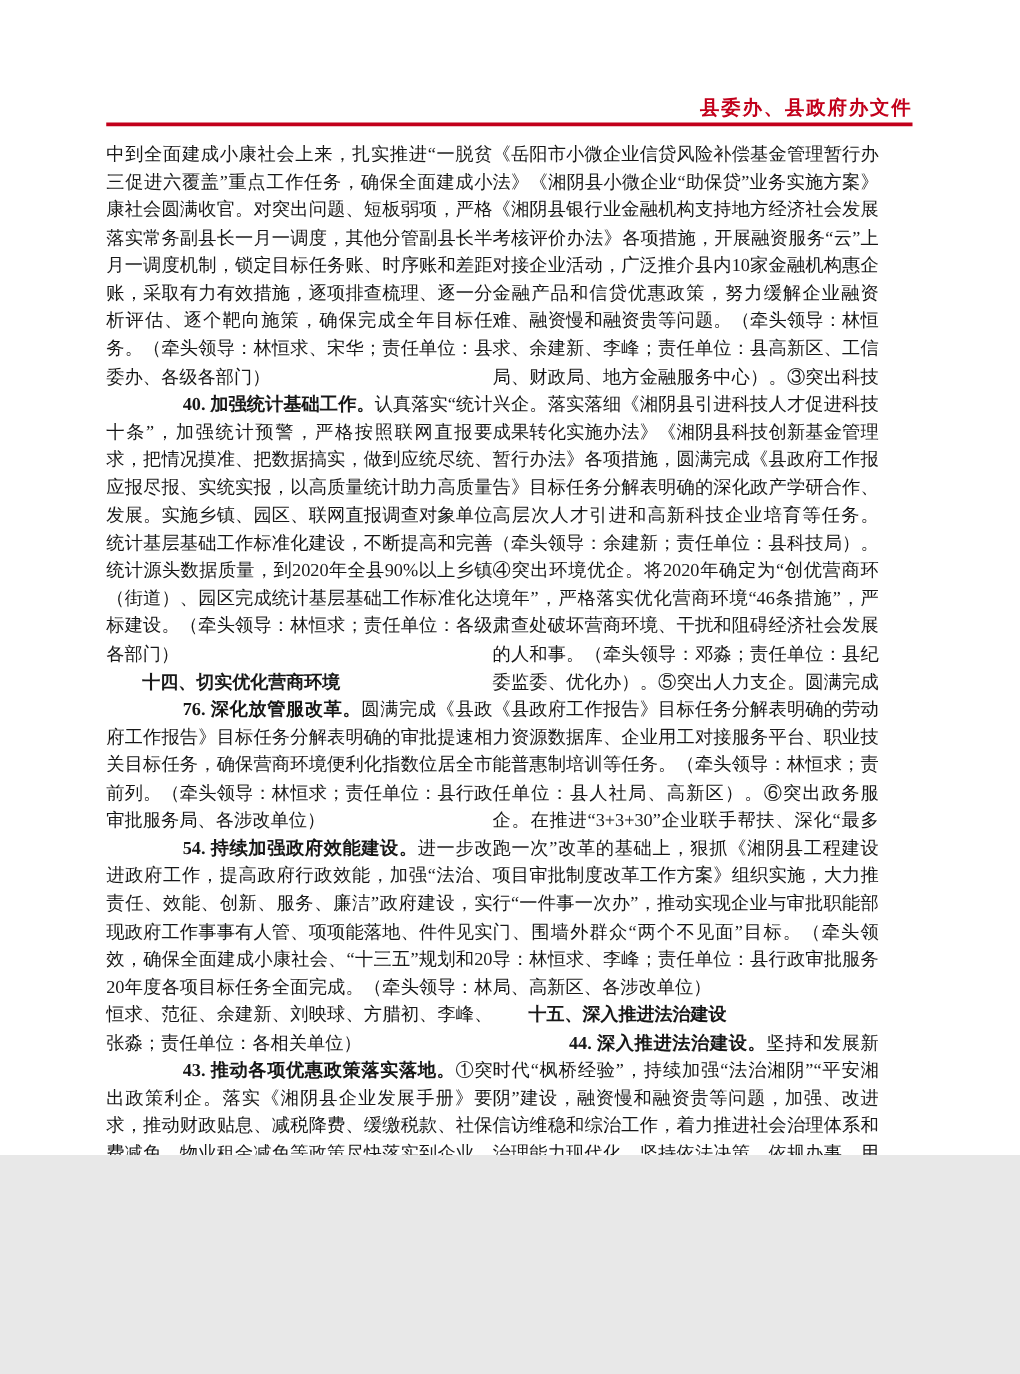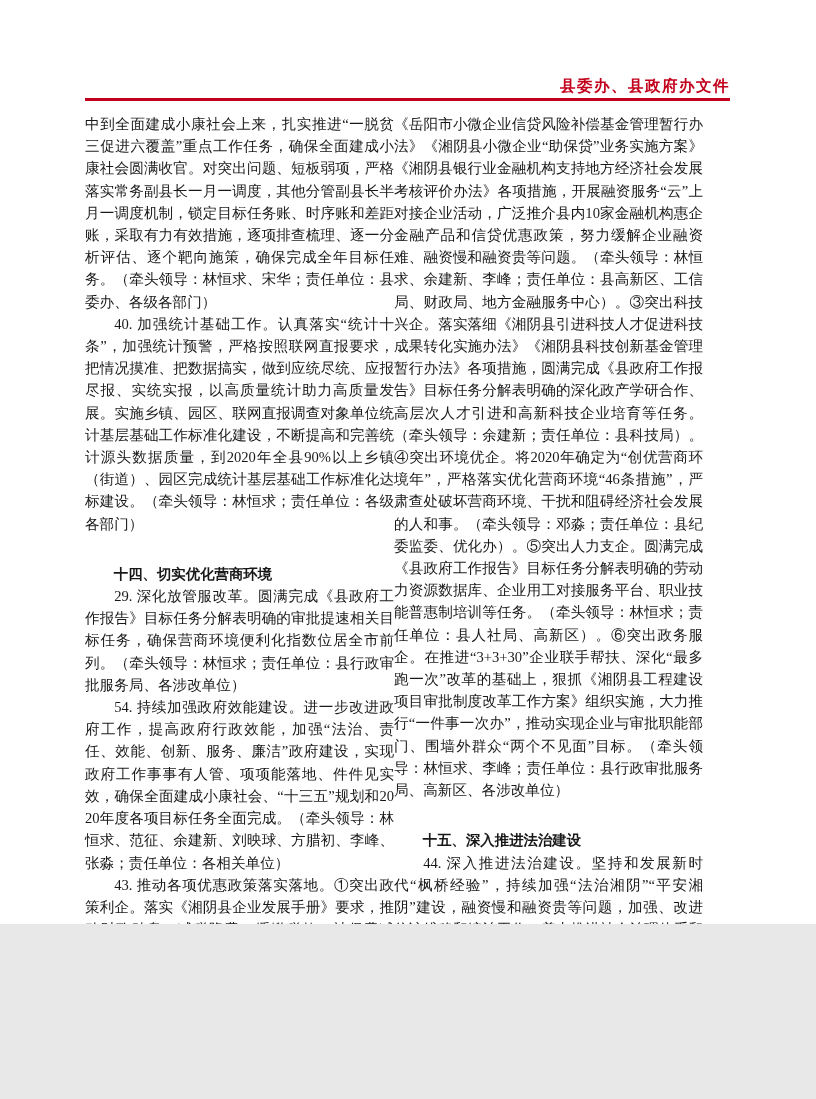--- a/index.html
+++ b/index.html
@@ -25,23 +25,22 @@
   .column {
     width:309px; font-size:14.6px; line-height:22.2px; color:#181818;
     text-align:justify; text-justify:inter-character; word-break:break-all;
   }
   .column p { text-indent:2em; }
   .column p.cont { text-indent:0; }
   .column p.heading {
     font-weight:bold;
     font-family:"Liberation Sans","DejaVu Sans",sans-serif;
     font-size:14.4px;
-    margin-top:28px;
   }
-  .lead { font-weight:normal; }
+  .lead { font-weight:bold;margin-left:32px; }
   .page-number {
     position:absolute; top:1028px; right:86px;
     font-size:20px; color:#333333; font-family:"Liberation Serif",serif;
   }
 </style>
 </head>
 <body>
 
 <div class="page">
 
@@ -49,21 +48,21 @@
     <span class="title">县委办、县政府办文件</span>
   </div>
   <div class="header-rule"></div>
 
   <div class="content">
 
     <div class="column">
       <p class="cont">中到全面建成小康社会上来，扎实推进“一脱贫三促进六覆盖”重点工作任务，确保全面建成小康社会圆满收官。对突出问题、短板弱项，严格落实常务副县长一月一调度，其他分管副县长半月一调度机制，锁定目标任务账、时序账和差距账，采取有力有效措施，逐项排查梳理、逐一分析评估、逐个靶向施策，确保完成全年目标任务。（牵头领导：林恒求、宋华；责任单位：县委办、各级各部门）</p>
       <p class="body"><span class="lead">40. 加强统计基础工作。</span><span>认真落实“统计十条”，加强统计预警，严格按照联网直报要求，把情况摸准、把数据搞实，做到应统尽统、应报尽报、实统实报，以高质量统计助力高质量发展。实施乡镇、园区、联网直报调查对象单位统计基层基础工作标准化建设，不断提高和完善统计源头数据质量，到2020年全县90%以上乡镇（街道）、园区完成统计基层基础工作标准化达标建设。（牵头领导：林恒求；责任单位：各级各部门）</span></p>
       <p class="heading">十四、切实优化营商环境</p>
-      <p class="body"><span class="lead">29. 深化放管服改革。</span><span>圆满完成《县政府工作报告》目标任务分解表明确的审批提速相关目标任务，确保营商环境便利化指数位居全市前列。（牵头领导：林恒求；责任单位：县行政审批服务局、各涉改单位）</span></p>
+      <p class="body"><span class="lead">76. 深化放管服改革。</span><span>圆满完成《县政府工作报告》目标任务分解表明确的审批提速相关目标任务，确保营商环境便利化指数位居全市前列。（牵头领导：林恒求；责任单位：县行政审批服务局、各涉改单位）</span></p>
       <p class="body"><span class="lead">54. 持续加强政府效能建设。</span><span>进一步改进政府工作，提高政府行政效能，加强“法治、责任、效能、创新、服务、廉洁”政府建设，实现政府工作事事有人管、项项能落地、件件见实效，确保全面建成小康社会、“十三五”规划和2020年度各项目标任务全面完成。（牵头领导：林恒求、范征、余建新、刘映球、方腊初、李峰、张淼；责任单位：各相关单位）</span></p>
       <p class="body"><span class="lead">43. 推动各项优惠政策落实落地。</span><span>①突出政策利企。落实《湘阴县企业发展手册》要求，推动财政贴息、减税降费、缓缴税款、社保费减免、物业租金减免等政策尽快落实到企业。（牵头领导：林恒求、李峰；责任单位：县高新区、各行业主管部门、优化办）。②突出金融惠企。落实落细</span></p>
     </div>
 
     <div class="column">
       <p class="cont">《岳阳市小微企业信贷风险补偿基金管理暂行办法》《湘阴县小微企业“助保贷”业务实施方案》《湘阴县银行业金融机构支持地方经济社会发展考核评价办法》各项措施，开展融资服务“云”上对接企业活动，广泛推介县内10家金融机构惠企金融产品和信贷优惠政策，努力缓解企业融资难、融资慢和融资贵等问题。（牵头领导：林恒求、余建新、李峰；责任单位：县高新区、工信局、财政局、地方金融服务中心）。③突出科技兴企。落实落细《湘阴县引进科技人才促进科技成果转化实施办法》《湘阴县科技创新基金管理暂行办法》各项措施，圆满完成《县政府工作报告》目标任务分解表明确的深化政产学研合作、高层次人才引进和高新科技企业培育等任务。（牵头领导：余建新；责任单位：县科技局）。④突出环境优企。将2020年确定为“创优营商环境年”，严格落实优化营商环境“46条措施”，严肃查处破坏营商环境、干扰和阻碍经济社会发展的人和事。（牵头领导：邓淼；责任单位：县纪委监委、优化办）。⑤突出人力支企。圆满完成《县政府工作报告》目标任务分解表明确的劳动力资源数据库、企业用工对接服务平台、职业技能普惠制培训等任务。（牵头领导：林恒求；责任单位：县人社局、高新区）。⑥突出政务服企。在推进“3+3+30”企业联手帮扶、深化“最多跑一次”改革的基础上，狠抓《湘阴县工程建设项目审批制度改革工作方案》组织实施，大力推行“一件事一次办”，推动实现企业与审批职能部门、围墙外群众“两个不见面”目标。（牵头领导：林恒求、李峰；责任单位：县行政审批服务局、高新区、各涉改单位）</p>
       <p class="heading">十五、深入推进法治建设</p>
       <p class="body"><span class="lead">44. 深入推进法治建设。</span><span>坚持和发展新时代“枫桥经验”，持续加强“法治湘阴”“平安湘阴”建设，融资慢和融资贵等问题，加强、改进信访维稳和综治工作，着力推进社会治理体系和治理能力现代化。坚持依法决策、依规办事，用法治手段破解治理难题、规范社会行为、维护社会稳定。（牵头领导：周太平、林恒求、范征；责任单位：</span></p>
     </div>
 

